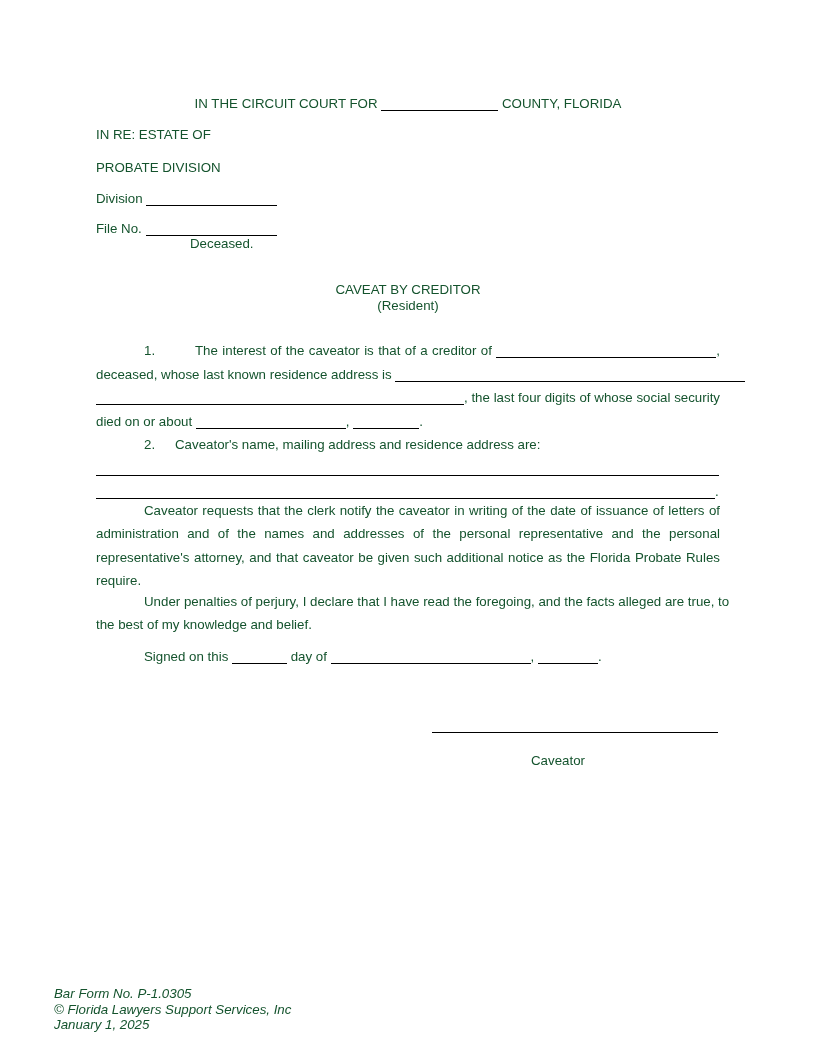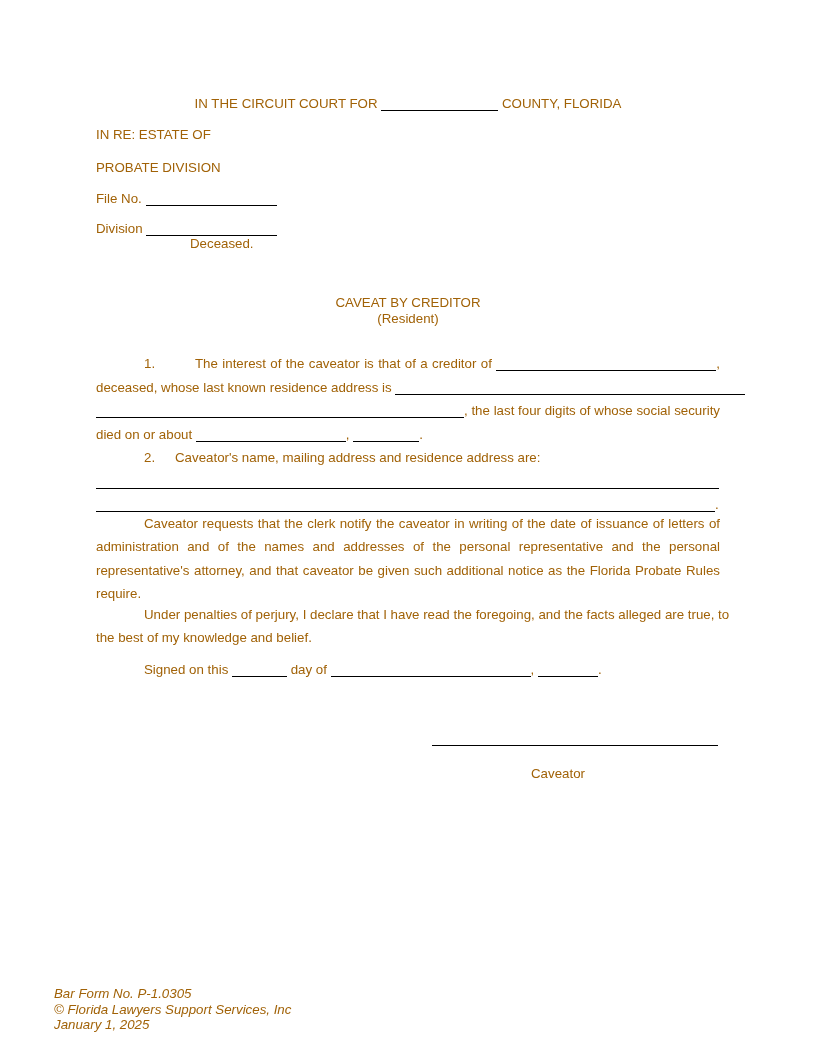--- a/index.html
+++ b/index.html
@@ -1,21 +1,21 @@
 <!DOCTYPE html>
 <html><head>
 <meta charset="utf-8">
 <style>
   html, body { margin: 0; padding: 0; background: #ffffff; }
   .page {
     position: relative;
     width: 816px;
     height: 1056px;
     background: #ffffff;
-    color: #a16207;
+    color: #14532d;
     font-family: "Liberation Sans", "DejaVu Sans", sans-serif;
     font-size: 13.3px;
     overflow: hidden;
   }
   .content {
     position: absolute;
     left: 96px;
     top: 92px;
     width: 624px;
   }
@@ -27,21 +27,21 @@
   .just {
     text-align: justify;
     text-align-last: justify;
   }
   .court .line { text-align: center; text-align-last: center; }
   .in-re { margin-top: 7px; }
   .right-block { margin-top: 10px; }
   .right-block .line { margin-bottom: 7px; }
   .deceased-line { margin-left: 94px; margin-top: -16px; }
   .title-block {
-    margin-top: 40px;
+    margin-top: 27px;
     text-align: center;
   }
   .title-block .tline { height: 15.5px; line-height: 15.5px; }
   .para.p1 { margin-top: 26px; }
   .para.p3 { margin-top: -5px; }
   .para.p4 { margin-top: -3px; }
   .para.signed { margin-top: 8px; }
   .spacer, .tab, .blank { display: inline-block; }
   .spacer { height: 1px; }
   .tab { text-align: left; }
@@ -72,22 +72,22 @@
   <div class="content">
 
     <div class="court">
         <div class="line"><span>IN THE CIRCUIT COURT FOR </span><span class="blank" style="width: 117px;"></span><span> COUNTY, FLORIDA</span></div>
       </div>
 
     <div class="line in-re">IN RE: ESTATE OF</div>
 
     <div class="right-block">
         <div class="line"><span>PROBATE DIVISION</span></div>
+        <div class="line"><span>Division </span><span class="blank" style="width: 131px;"></span></div>
         <div class="line"><span>File No. </span><span class="blank" style="width: 131px;"></span></div>
-        <div class="line"><span>Division </span><span class="blank" style="width: 131px;"></span></div>
       </div>
 
     <div class="line deceased-line">Deceased.</div>
 
     <div class="title-block">
       <div class="tline">CAVEAT BY CREDITOR</div>
       <div class="tline">(Resident)</div>
     </div>
 
     <div class="para p1">

